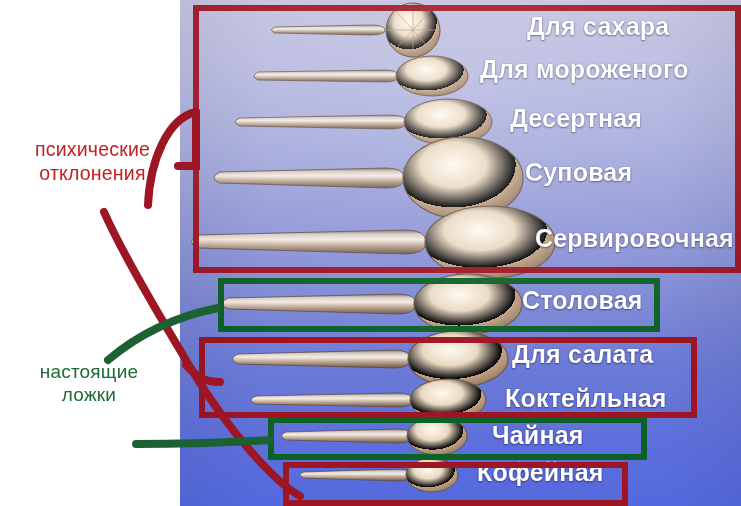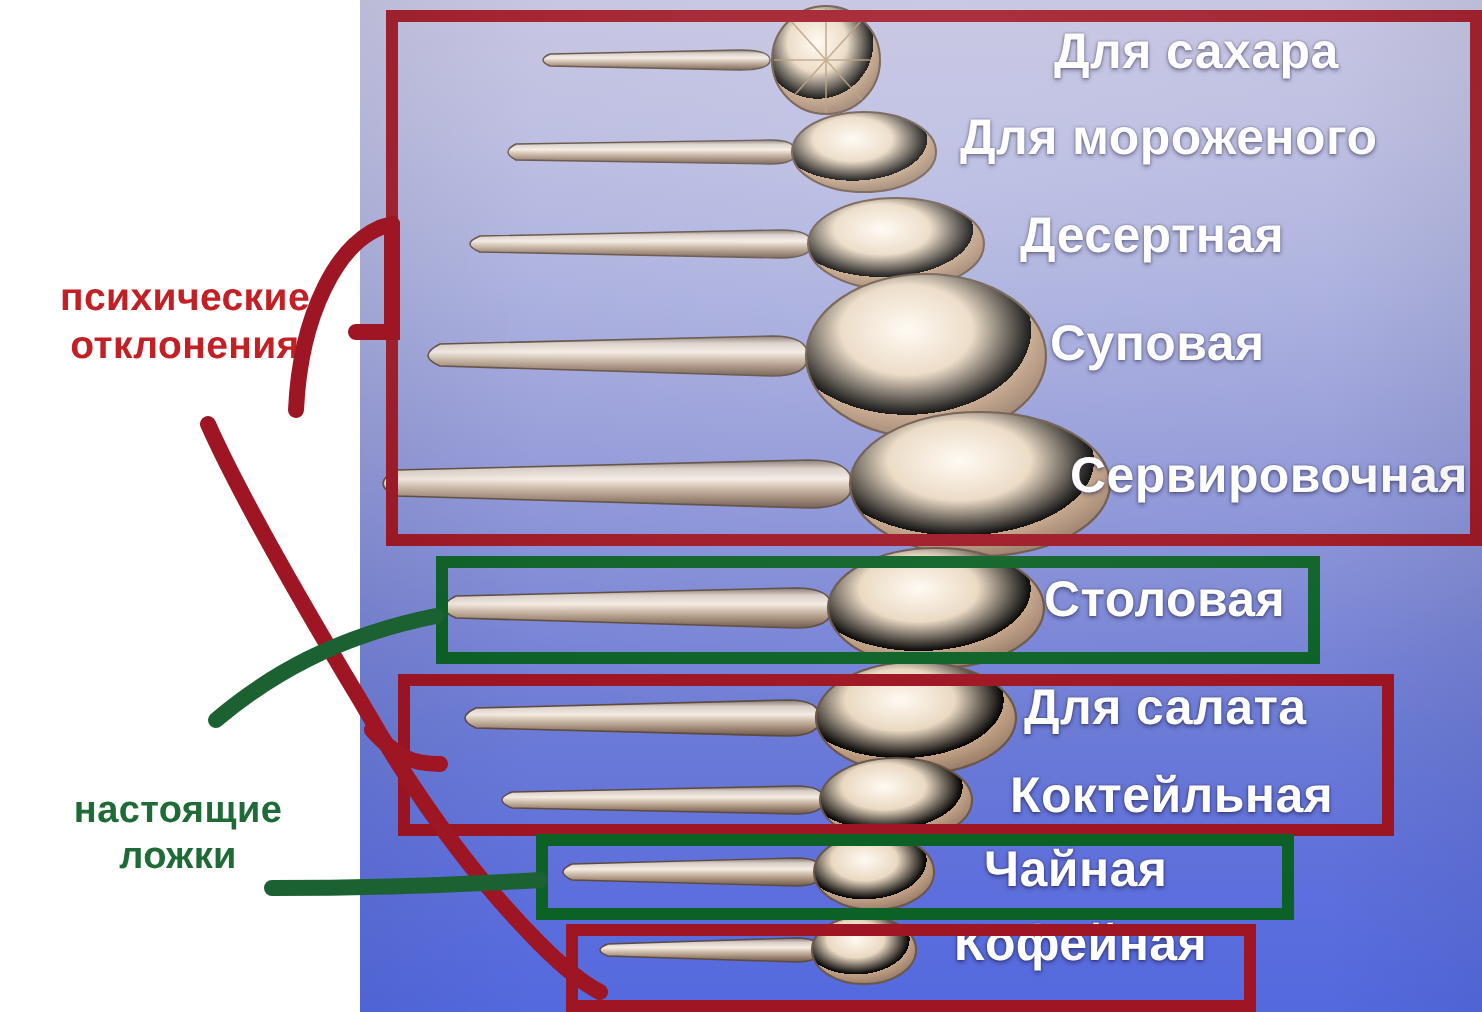--- a/index.html
+++ b/index.html
@@ -4,28 +4,28 @@
 <style>
   html,body{margin:0;padding:0;}
   body{
     width:741px;height:506px;background:#ffffff;overflow:hidden;
     font-family:"Liberation Sans","DejaVu Sans",sans-serif;
   }
   #root{position:relative;width:741px;height:506px;background:#fff;}
 
   
   .caption{
-    position:absolute;font-weight:bold;letter-spacing:.2px;
+    position:absolute;font-weight:normal;letter-spacing:.2px;
     line-height:1.22;text-align:center;white-space:pre-line;
   }
   #cap-red{
     left:0;top:138px;width:185px;font-size:19.5px;color:#c32026;
   }
   #cap-green{
-    left:0;top:394px;width:178px;font-size:19px;color:#1f6b37;
+    left:0;top:360px;width:178px;font-size:19px;color:#1f6b37;
   }
 
   
   #panel{
     position:absolute;left:180px;top:0;width:561px;height:506px;
     background:linear-gradient(180deg,
        #c3c2e0 0%,
        #b9bbe0 12%,
        #a9aedd 26%,
        #9299d8 44%,

